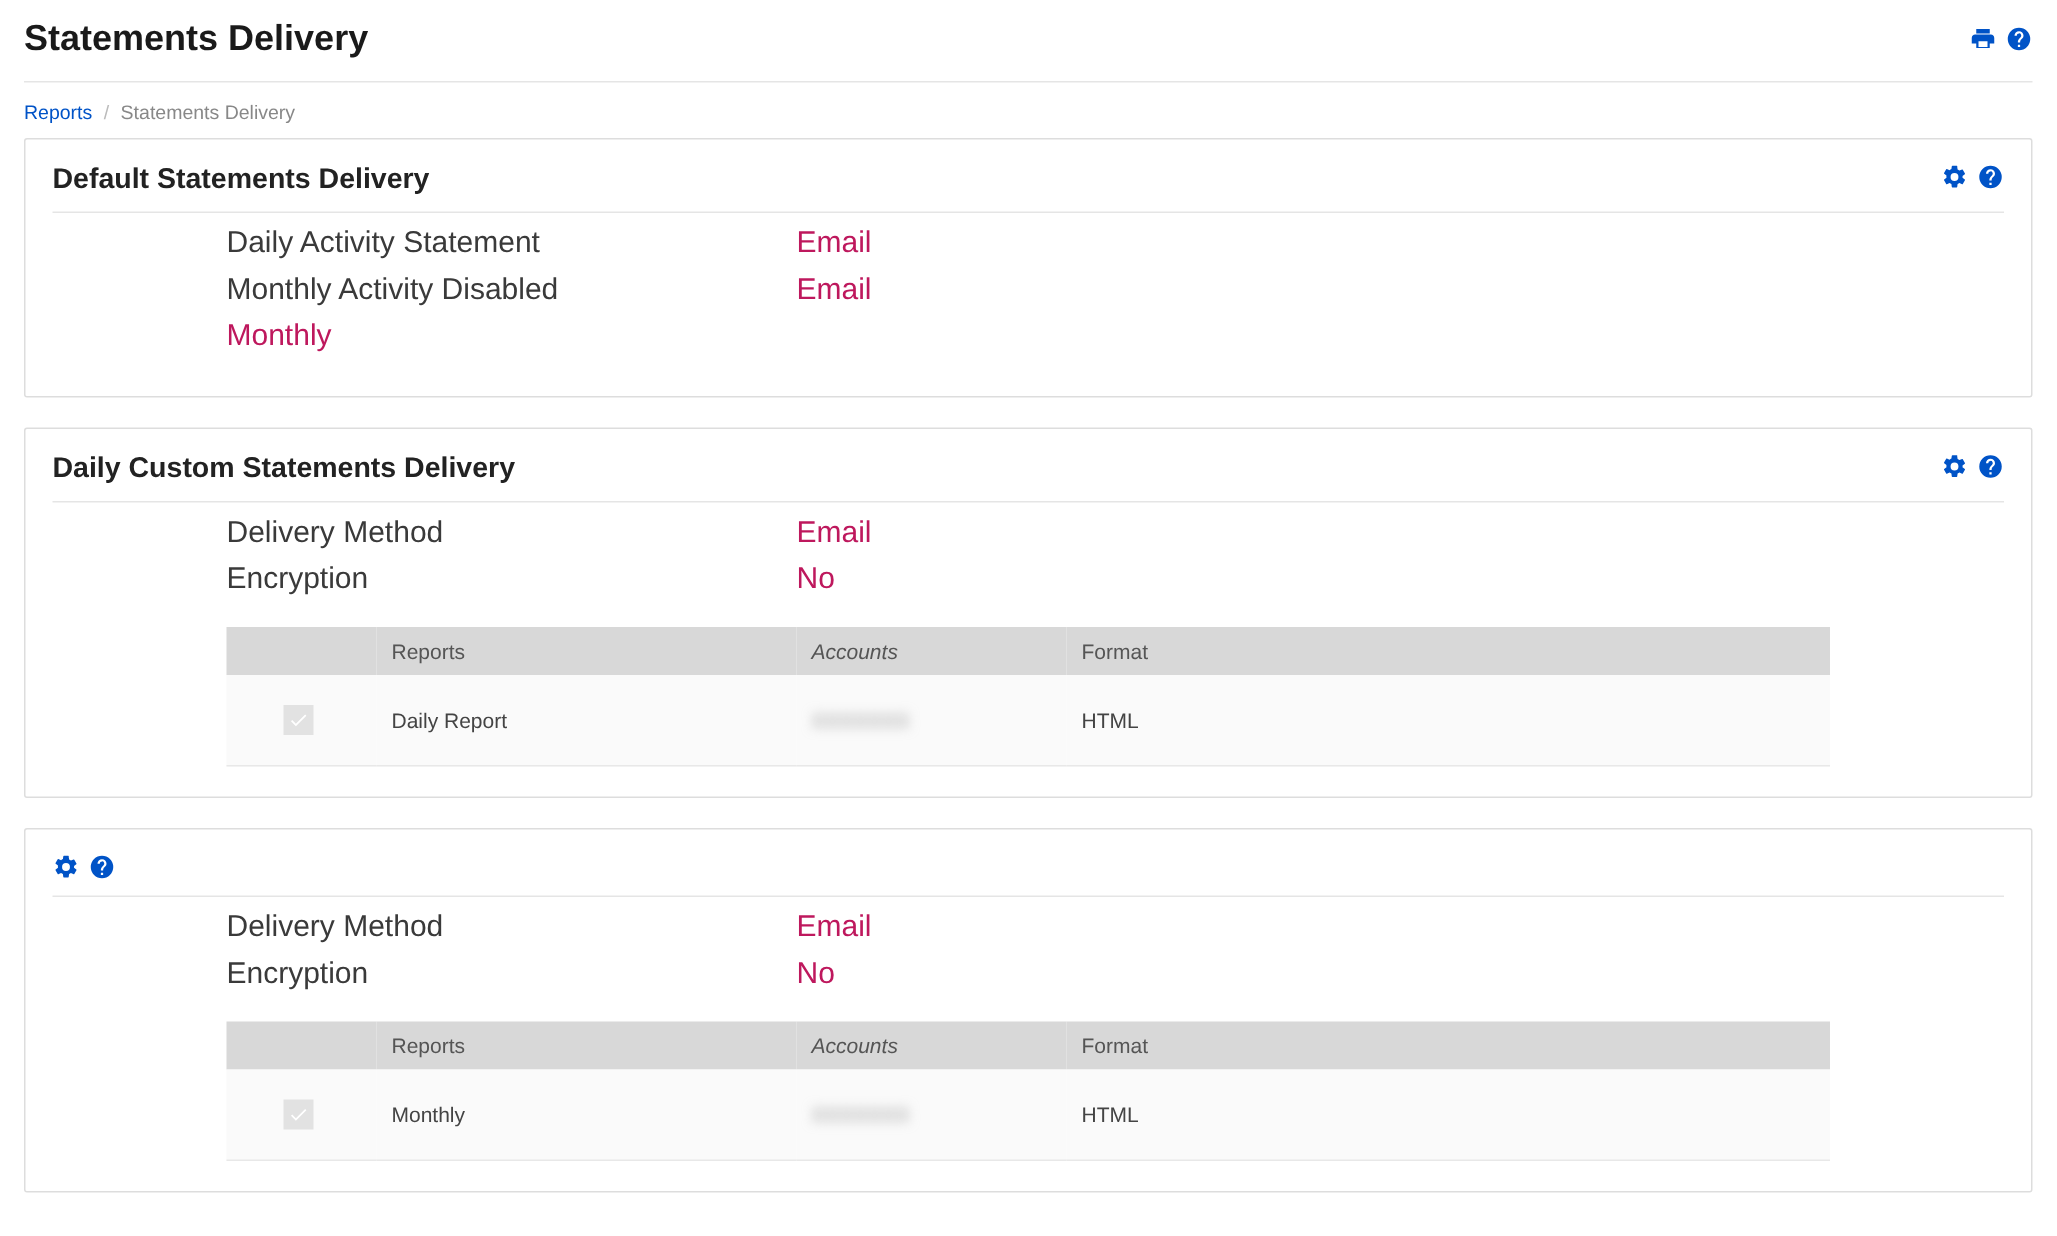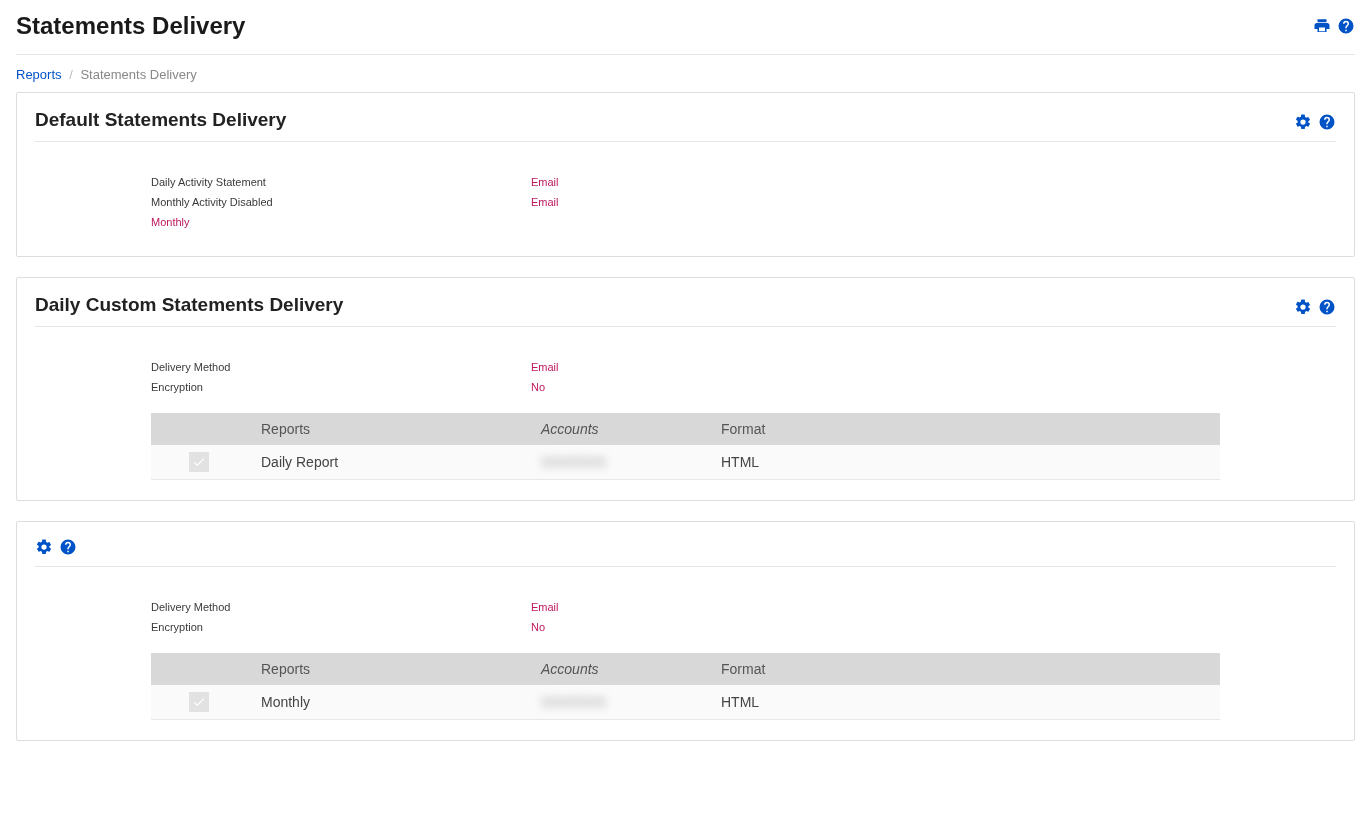--- a/index.html
+++ b/index.html
@@ -47,60 +47,60 @@
   .breadcrumb .sep { color: #bbb; margin: 0 4px; }
   .panel {
     border: 1px solid #ddd;
     border-radius: 2px;
     margin-bottom: 20px;
     padding: 16px 18px 8px 18px;
   }
   .panel-header {
     display: flex;
     justify-content: space-between;
-    align-items: flex-end;
+    align-items: flex-start;
     border-bottom: 1px solid #e5e5e5;
     padding-bottom: 10px;
-    margin-bottom: 34px;
+    margin-bottom: 9px;
   }
   .panel-title {
     font-size: 19px;
     font-weight: 700;
     color: #222;
   }
   .panel-icons { display: flex; gap: 6px; align-items: center; }
   .kv-block {
     padding-left: 116px;
     margin-bottom: 20px;
   }
   .kv-row {
     display: flex;
     margin-bottom: 8px;
-    font-size: 11px;
+    font-size: 20px;
     color: #3a3a3a;
   }
   .kv-label { width: 380px; }
   .kv-val { color: #be185d; }
   .tbl {
     margin-left: 116px;
     margin-right: 116px;
     border-collapse: collapse;
     width: calc(100% - 232px);
     margin-bottom: 12px;
   }
   .tbl thead th {
     background: #d8d8d8;
     color: #555;
     font-weight: 400;
     font-size: 14px;
     text-align: left;
     padding: 8px 10px;
   }
   .tbl tbody td {
-    padding: 7px 10px;
+    padding: 20px 10px;
     border-bottom: 1px solid #e8e8e8;
     font-size: 14px;
     color: #444;
     background: #fafafa;
   }
   .tbl .col-check { width: 100px; }
   .tbl .col-reports { width: 280px; }
   .tbl .col-accounts { width: 180px; font-style: italic; }
   .checkbox {
     width: 20px; height: 20px;

